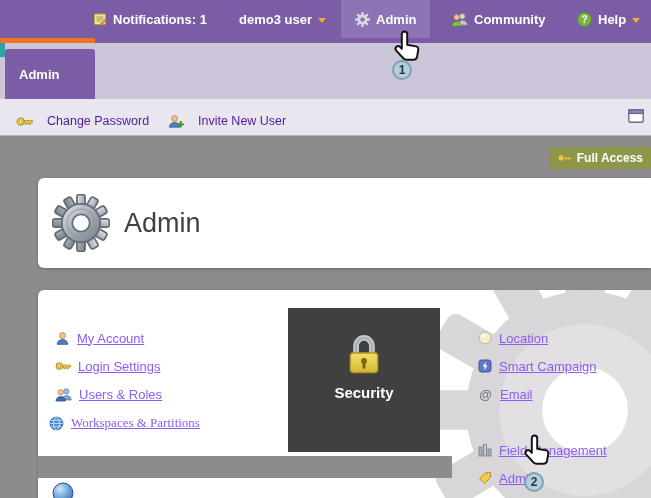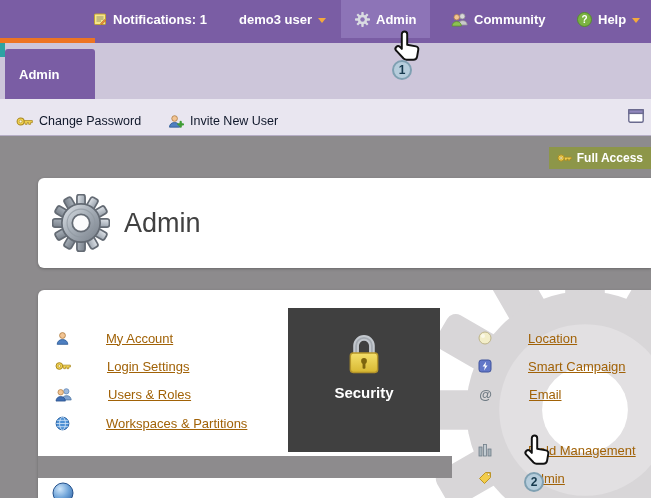--- a/index.html
+++ b/index.html
@@ -23,44 +23,44 @@
   .orange-line { position:absolute; left:0; top:38px; width:95px; height:5px; background:#ed7422; }
   .teal-sliver { position:absolute; left:0; top:43px; width:5px; height:14px; background:#2da3a3; }
   .tabstrip { position:absolute; left:0; top:43px; width:651px; height:56px; background:#cdc6da; }
   .tab-admin { position:absolute; left:5px; top:6px; width:90px; height:50px; background:#7a5da4;
                color:#fff; font-size:13px; font-weight:bold; display:flex; align-items:center;
                padding-left:14px; border-radius:3px 3px 0 0; cursor:pointer; }
 
   
   .toolbar { position:absolute; left:0; top:99px; width:651px; height:37px; background:#e9e6f0;
              border-bottom:1px solid #b6aec6; }
-  .tool-item { position:absolute; top:0; height:44px; display:flex; align-items:center; gap:6px;
-               font-size:12.5px; color:#0f172a; cursor:pointer; white-space:nowrap; }
+  .tool-item { position:absolute; top:0; height:44px; display:flex; align-items:center; gap:14px;
+               font-size:12.5px; color:#4c1d95; cursor:pointer; white-space:nowrap; }
   .tool-cp { left:16px; } .tool-inv { left:168px; }
   .tool-win { position:absolute; left:628px; top:10px; cursor:pointer; }
 
   
   .full-access { position:absolute; right:0; top:147px; height:22px; background:#8d9649;
                  display:flex; align-items:center; gap:5px; padding:0 8px 0 8px;
                  color:#fff; font-size:12px; font-weight:bold; }
 
   .card1 { position:absolute; left:38px; top:178px; width:613px; height:90px; background:#fff;
            border-radius:6px 0 0 6px; box-shadow:0 1px 3px rgba(0,0,0,.25); }
   .card1 .big-gear { position:absolute; left:14px; top:16px; }
   .heading { position:absolute; left:86px; top:0; height:90px; display:flex; align-items:center;
              font-size:27px; color:#414141; }
 
   .card2 { position:absolute; left:38px; top:290px; width:613px; height:230px; background:#fff;
            border-radius:6px 0 0 0; box-shadow:0 1px 3px rgba(0,0,0,.25); overflow:hidden; }
   .watermark { position:absolute; left:382px; top:-45px; z-index:0; }
 
   .link-row { position:absolute; height:20px; display:flex; align-items:center; gap:7px; z-index:3; }
-  .lnk { font-size:13px; color:#a16207; text-decoration:underline; cursor:pointer; white-space:nowrap;margin-left:29px; }
+  .lnk { font-size:13px; color:#8b5cf6; text-decoration:underline; cursor:pointer; white-space:nowrap; }
   .lrow0 { left:17px; top:38px; }  .lrow1 { left:17px; top:66px; }
-  .lrow2 { left:17px; top:94px; }  .lrow3 { left:17px; top:123px; }
+  .lrow2 { left:17px; top:94px; }  .lrow3 { left:11px; top:123px;font-family:Liberation Serif, serif; }
   .rrow0 { left:440px; top:38px; }  .rrow1 { left:440px; top:66px;align-items:center; }
   .rrow2 { left:440px; top:94px; }  .rrow3 { left:440px; top:122px; }
   .rrow4 { left:440px; top:150px; } .rrow5 { left:440px; top:178px; }
 
   .security-tile { position:absolute; left:250px; top:18px; width:152px; height:144px;
                    background:#404040; z-index:3; display:flex; flex-direction:column;
                    align-items:center; cursor:pointer; }
   .security-tile .lock { margin-top:22px; }
   .security-label { margin-top:8px; color:#fff; font-size:15px; font-weight:bold; }
 

